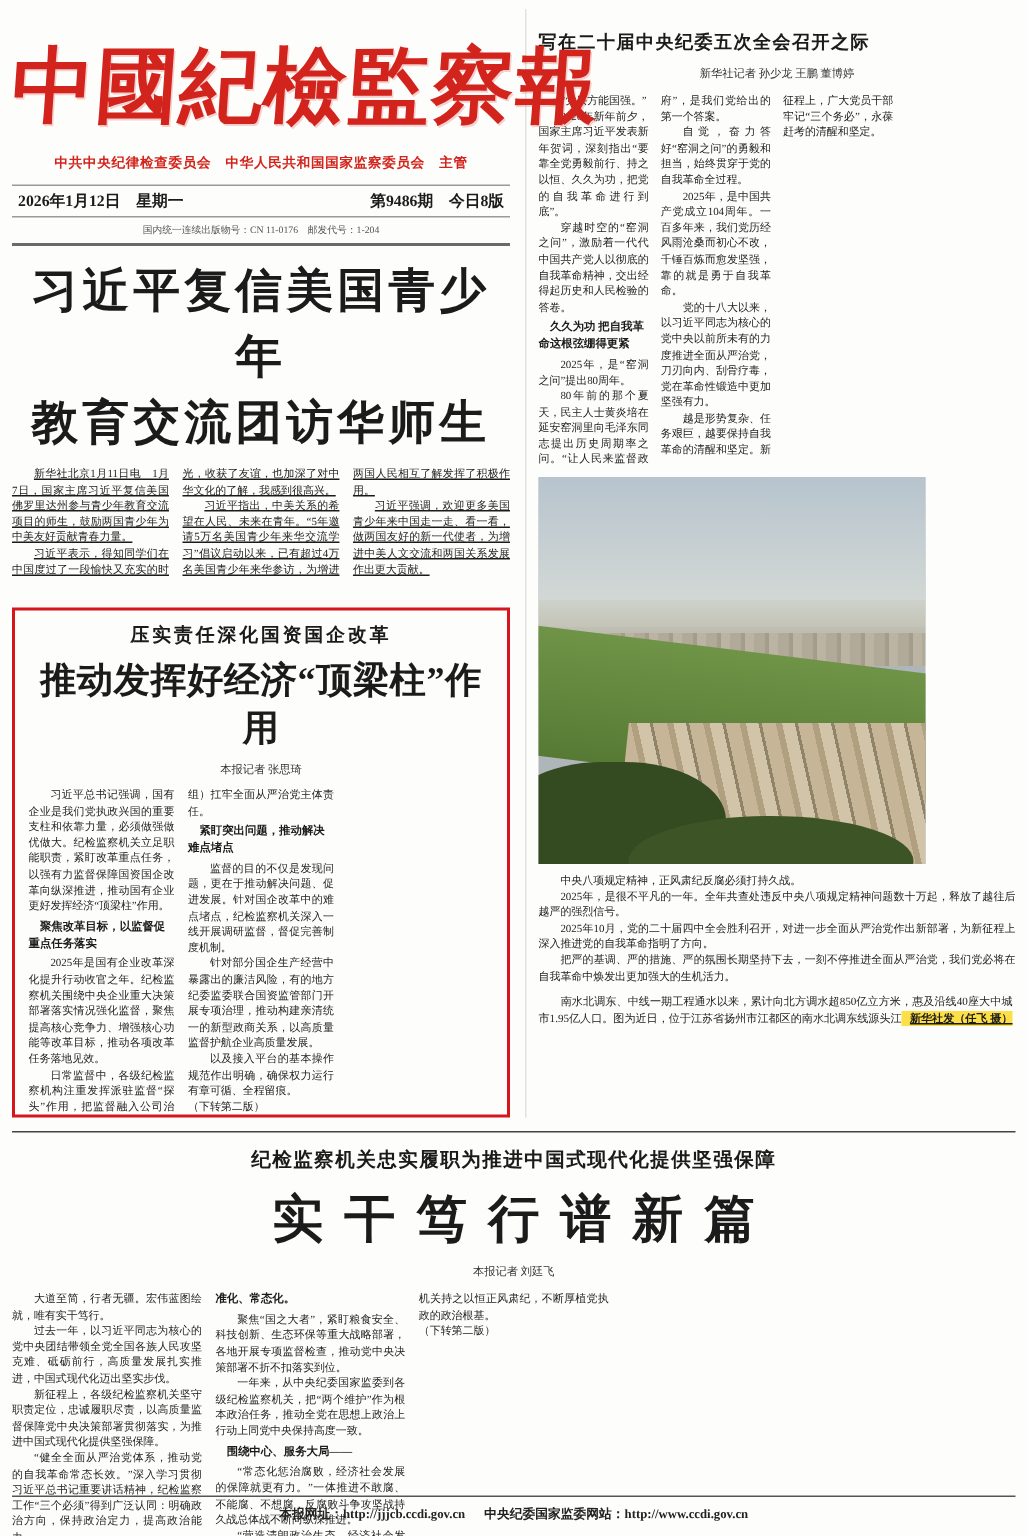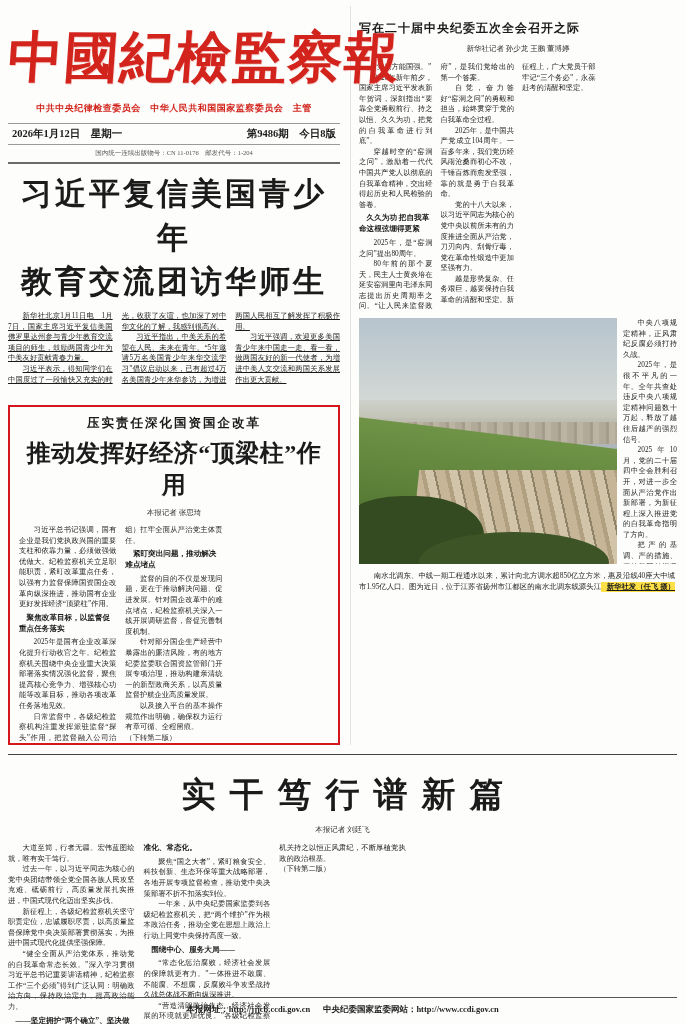--- a/index.html
+++ b/index.html
@@ -31,21 +31,21 @@
     font-size:25px; font-weight:bold; text-align:center; letter-spacing:1px;
     font-family:"Liberation Serif",serif; line-height:32px;
   }
   .lead-subtitle { font-size:12px; font-weight:bold; text-align:left; margin-top:8px; letter-spacing:1px; }
   .byline { font-size:7.5px; text-align:center; color:#333; margin-top:7px; }
   .lead-cols { margin-top:8px; height:252px; overflow:hidden;
     column-count:4; column-gap:8px; column-fill:auto; }
   .para { font-size:7.3px; line-height:10.6px; text-align:justify; text-indent:2em; color:#222; }
   .subhead { font-size:7.6px; line-height:10.8px; font-weight:bold; text-align:left; text-indent:1em; margin:3px 0; }
   
-  .photo-row { display:flex; gap:6px; margin-top:4px; }
+  .photo-row { display:flex; gap:6px; margin-top:4px;flex-direction:column; }
   .photo { position:relative; width:258px; height:246px; overflow:hidden; background:#aeb6ba; flex:0 0 258px; }
   .ph-sky { position:absolute; left:0; top:0; right:0; height:100px;
     background:linear-gradient(#b7c4ce,#d8dcd6); }
   .ph-haze { position:absolute; left:0; top:82px; right:0; height:26px;
     background:linear-gradient(#cdd1c9,#bdb9aa); opacity:.9; }
   .ph-far { position:absolute; left:0; top:104px; right:0; height:22px;
     background:repeating-linear-gradient(90deg,#b2aa98 0 7px,#a59d8b 7px 10px,#bcb4a2 10px 16px); }
   .ph-water { position:absolute; left:-40px; top:118px; width:380px; height:86px;
     background:linear-gradient(#6f9447,#567a34); transform:rotate(7deg); }
   .ph-road { position:absolute; left:-20px; top:196px; width:340px; height:9px;
@@ -169,20 +169,21 @@
       </div>
 
       <div class="caption-wrap">
         <p class="caption">南水北调东、中线一期工程通水以来，累计向北方调水超850亿立方米，惠及沿线40座大中城市1.95亿人口。图为近日，位于江苏省扬州市江都区的南水北调东线源头江都水利枢纽。</p>
         <span class="credit">新华社发（任飞 摄）</span>
       </div>
     </div>
   </div>
 
   <div class="bottom">
+    <div class="bt-kicker">纪检监察机关忠实履职为推进中国式现代化提供坚强保障</div>
     <div class="bt-headline">实干笃行谱新篇</div>
     <div class="byline">本报记者 刘廷飞</div>
     <div class="bt-cols">
       <p class="para">大道至简，行者无疆。宏伟蓝图绘就，唯有实干笃行。</p>
       <p class="para">过去一年，以习近平同志为核心的党中央团结带领全党全国各族人民攻坚克难、砥砺前行，高质量发展扎实推进，中国式现代化迈出坚实步伐。</p>
       <p class="para">新征程上，各级纪检监察机关坚守职责定位，忠诚履职尽责，以高质量监督保障党中央决策部署贯彻落实，为推进中国式现代化提供坚强保障。</p>
       <p class="para">“健全全面从严治党体系，推动党的自我革命常态长效。”深入学习贯彻习近平总书记重要讲话精神，纪检监察工作“三个必须”得到广泛认同：明确政治方向，保持政治定力，提高政治能力。</p>
       <p class="subhead">——坚定拥护“两个确立”、坚决做到“两个维护”，政治监督具体化、精准化、常态化。</p>
       <p class="para">聚焦“国之大者”，紧盯粮食安全、科技创新、生态环保等重大战略部署，各地开展专项监督检查，推动党中央决策部署不折不扣落实到位。</p>
       <p class="para">一年来，从中央纪委国家监委到各级纪检监察机关，把“两个维护”作为根本政治任务，推动全党在思想上政治上行动上同党中央保持高度一致。</p>

